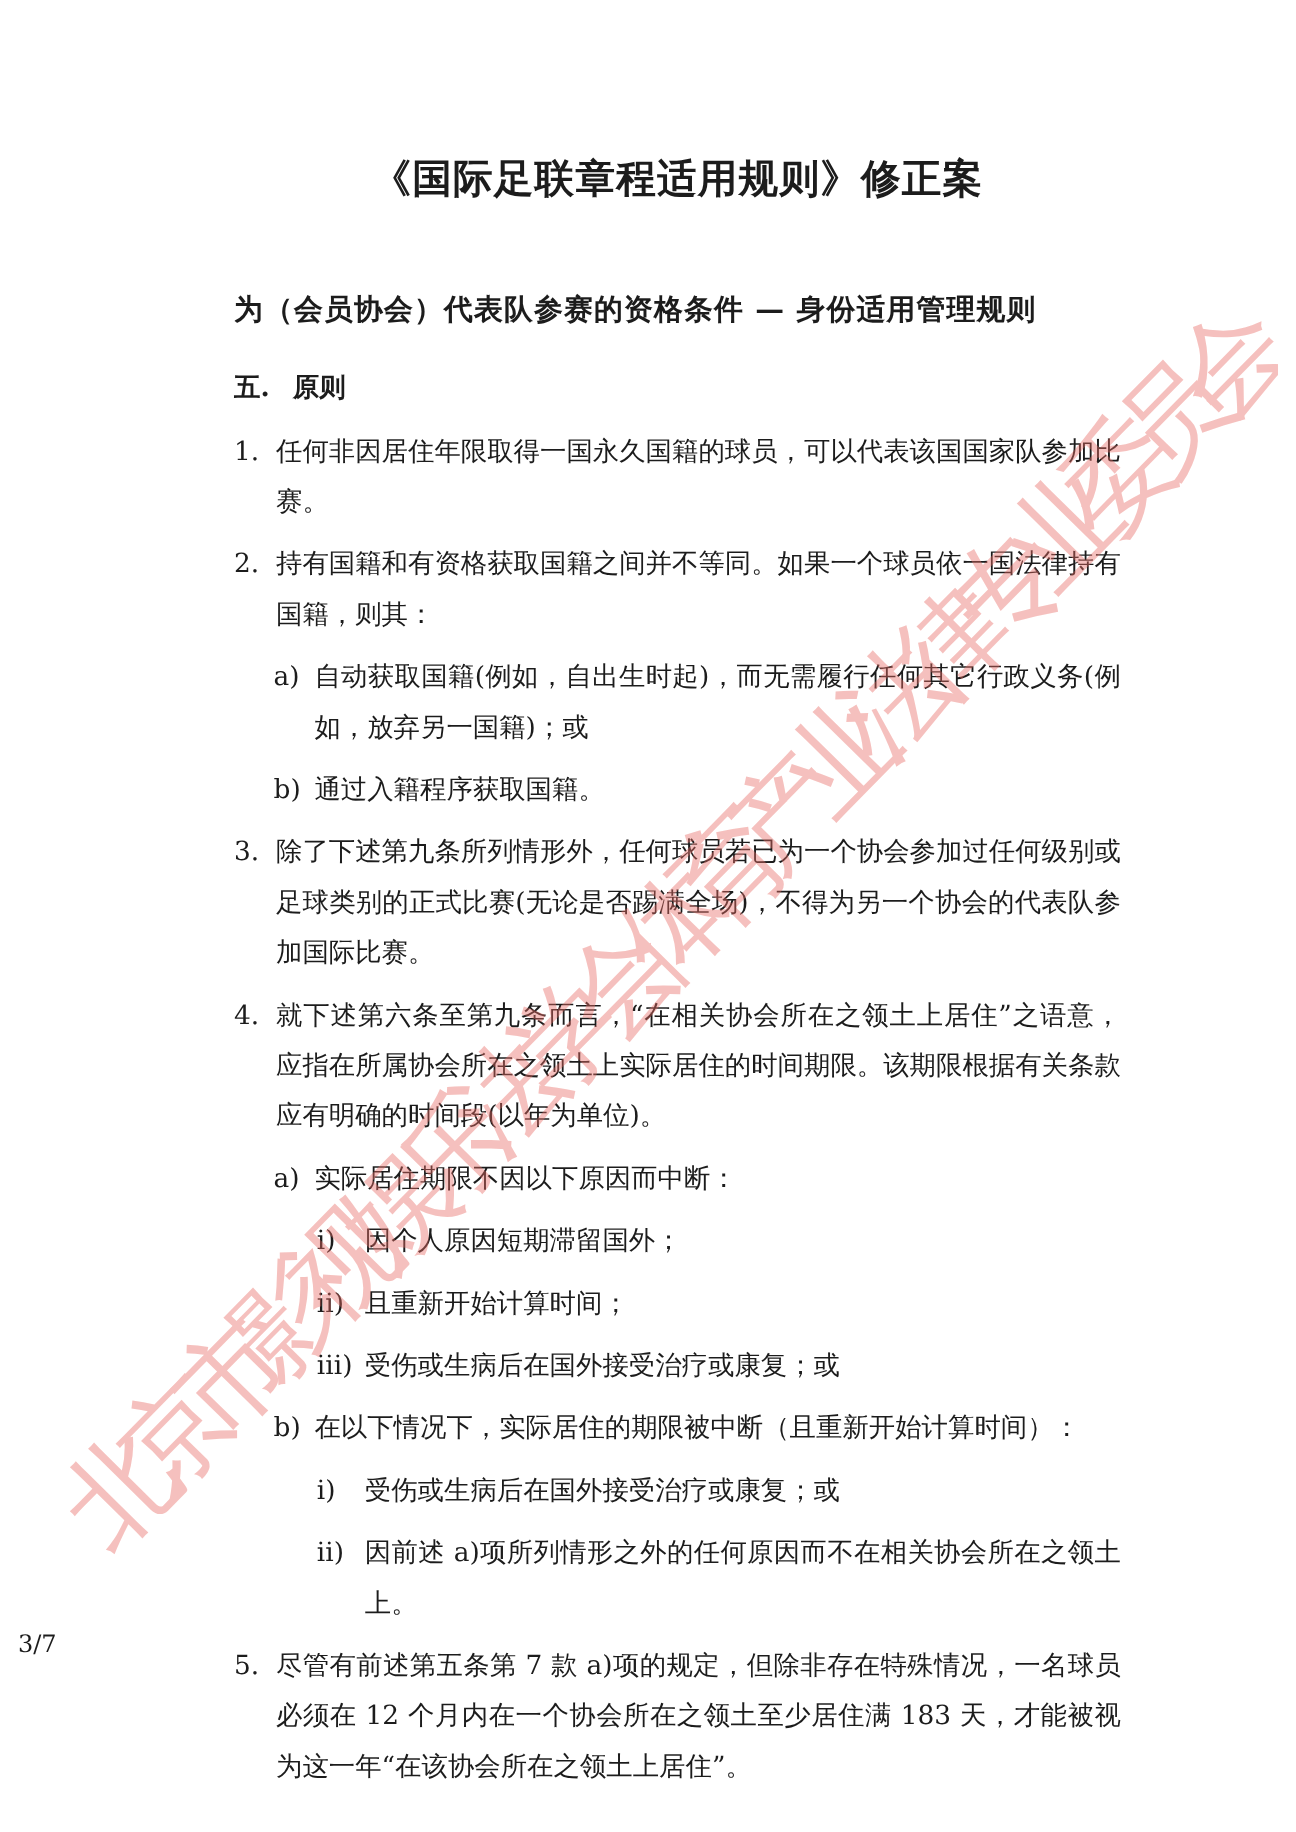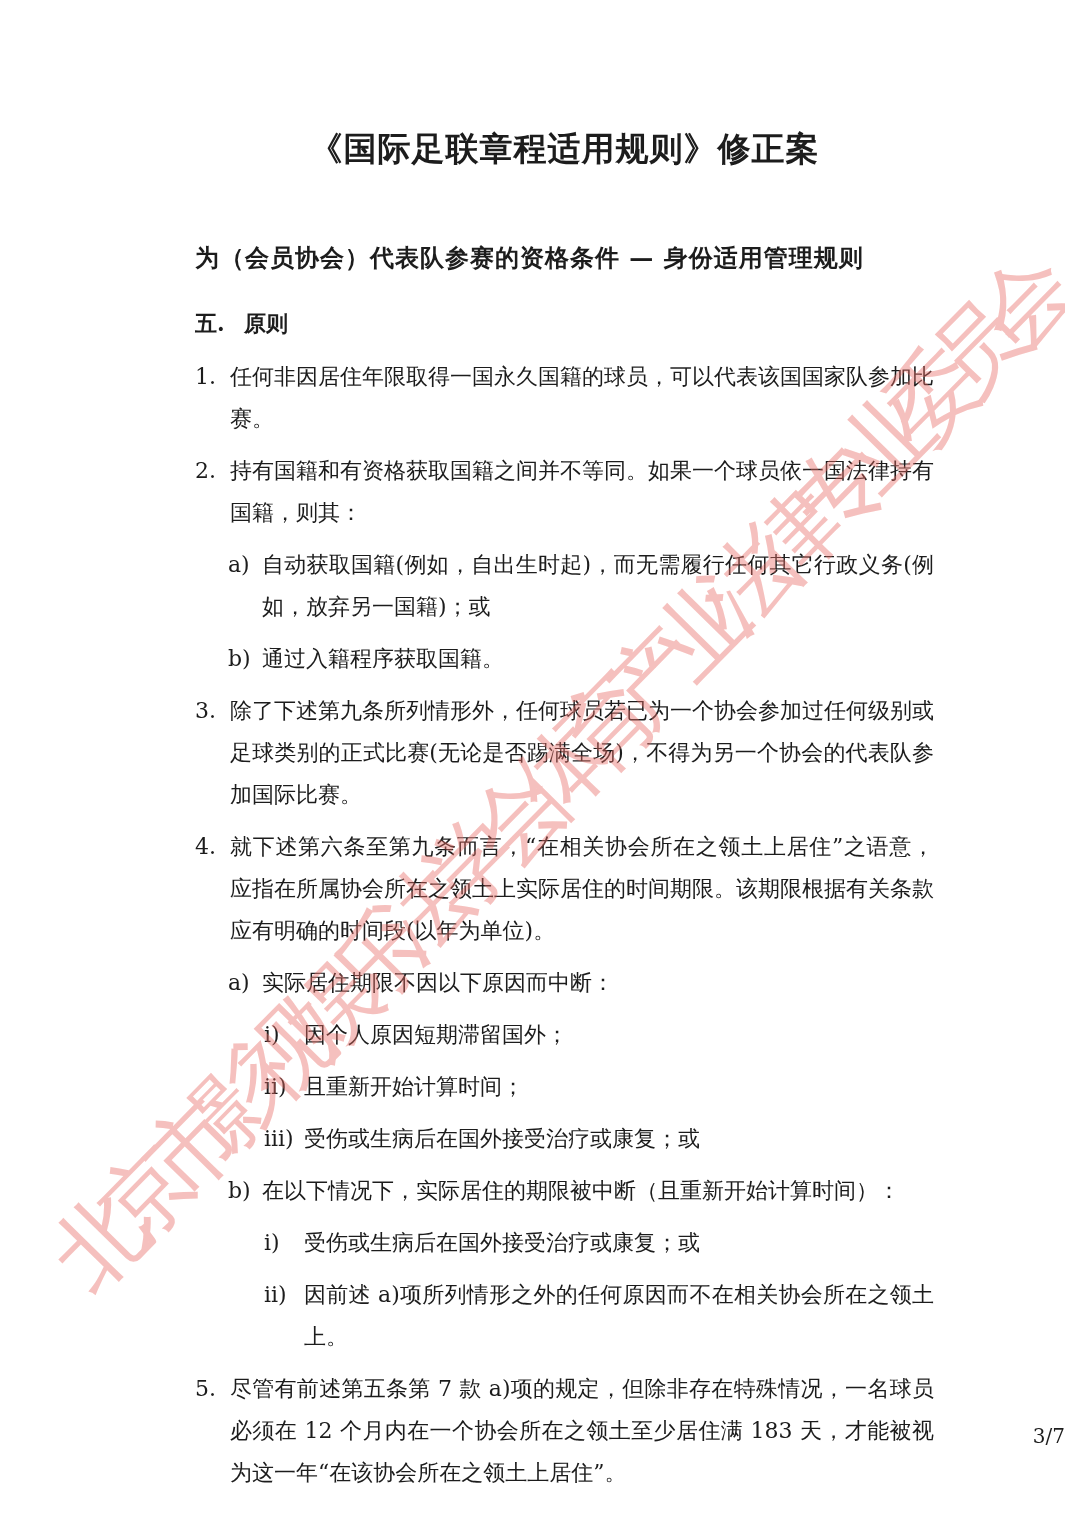--- a/index.html
+++ b/index.html
@@ -67,24 +67,24 @@
     flex: 1 1 auto;
     text-align: justify;
     text-justify: inter-character;
   }
   .li.level-2 { margin-left: 33px; }
   .li.level-2 .marker { flex: 0 0 34px; }
   .li.level-3 { margin-left: 69px; }
   .li.level-3 .marker { flex: 0 0 40px; }
   .page-number {
     position: absolute;
-    top: 1424px;
+    top: 1358px;
     left: 0;
     width: 100%;
-    text-align: right;
+    text-align: left;
     font-size: 20px;
     z-index: 1;
   }
   .watermark {
     position: absolute;
     left: 540px;
     top: 780px;
     transform: translate(-50%, -50%) rotate(-45.5deg);
     transform-origin: center center;
     white-space: nowrap;

